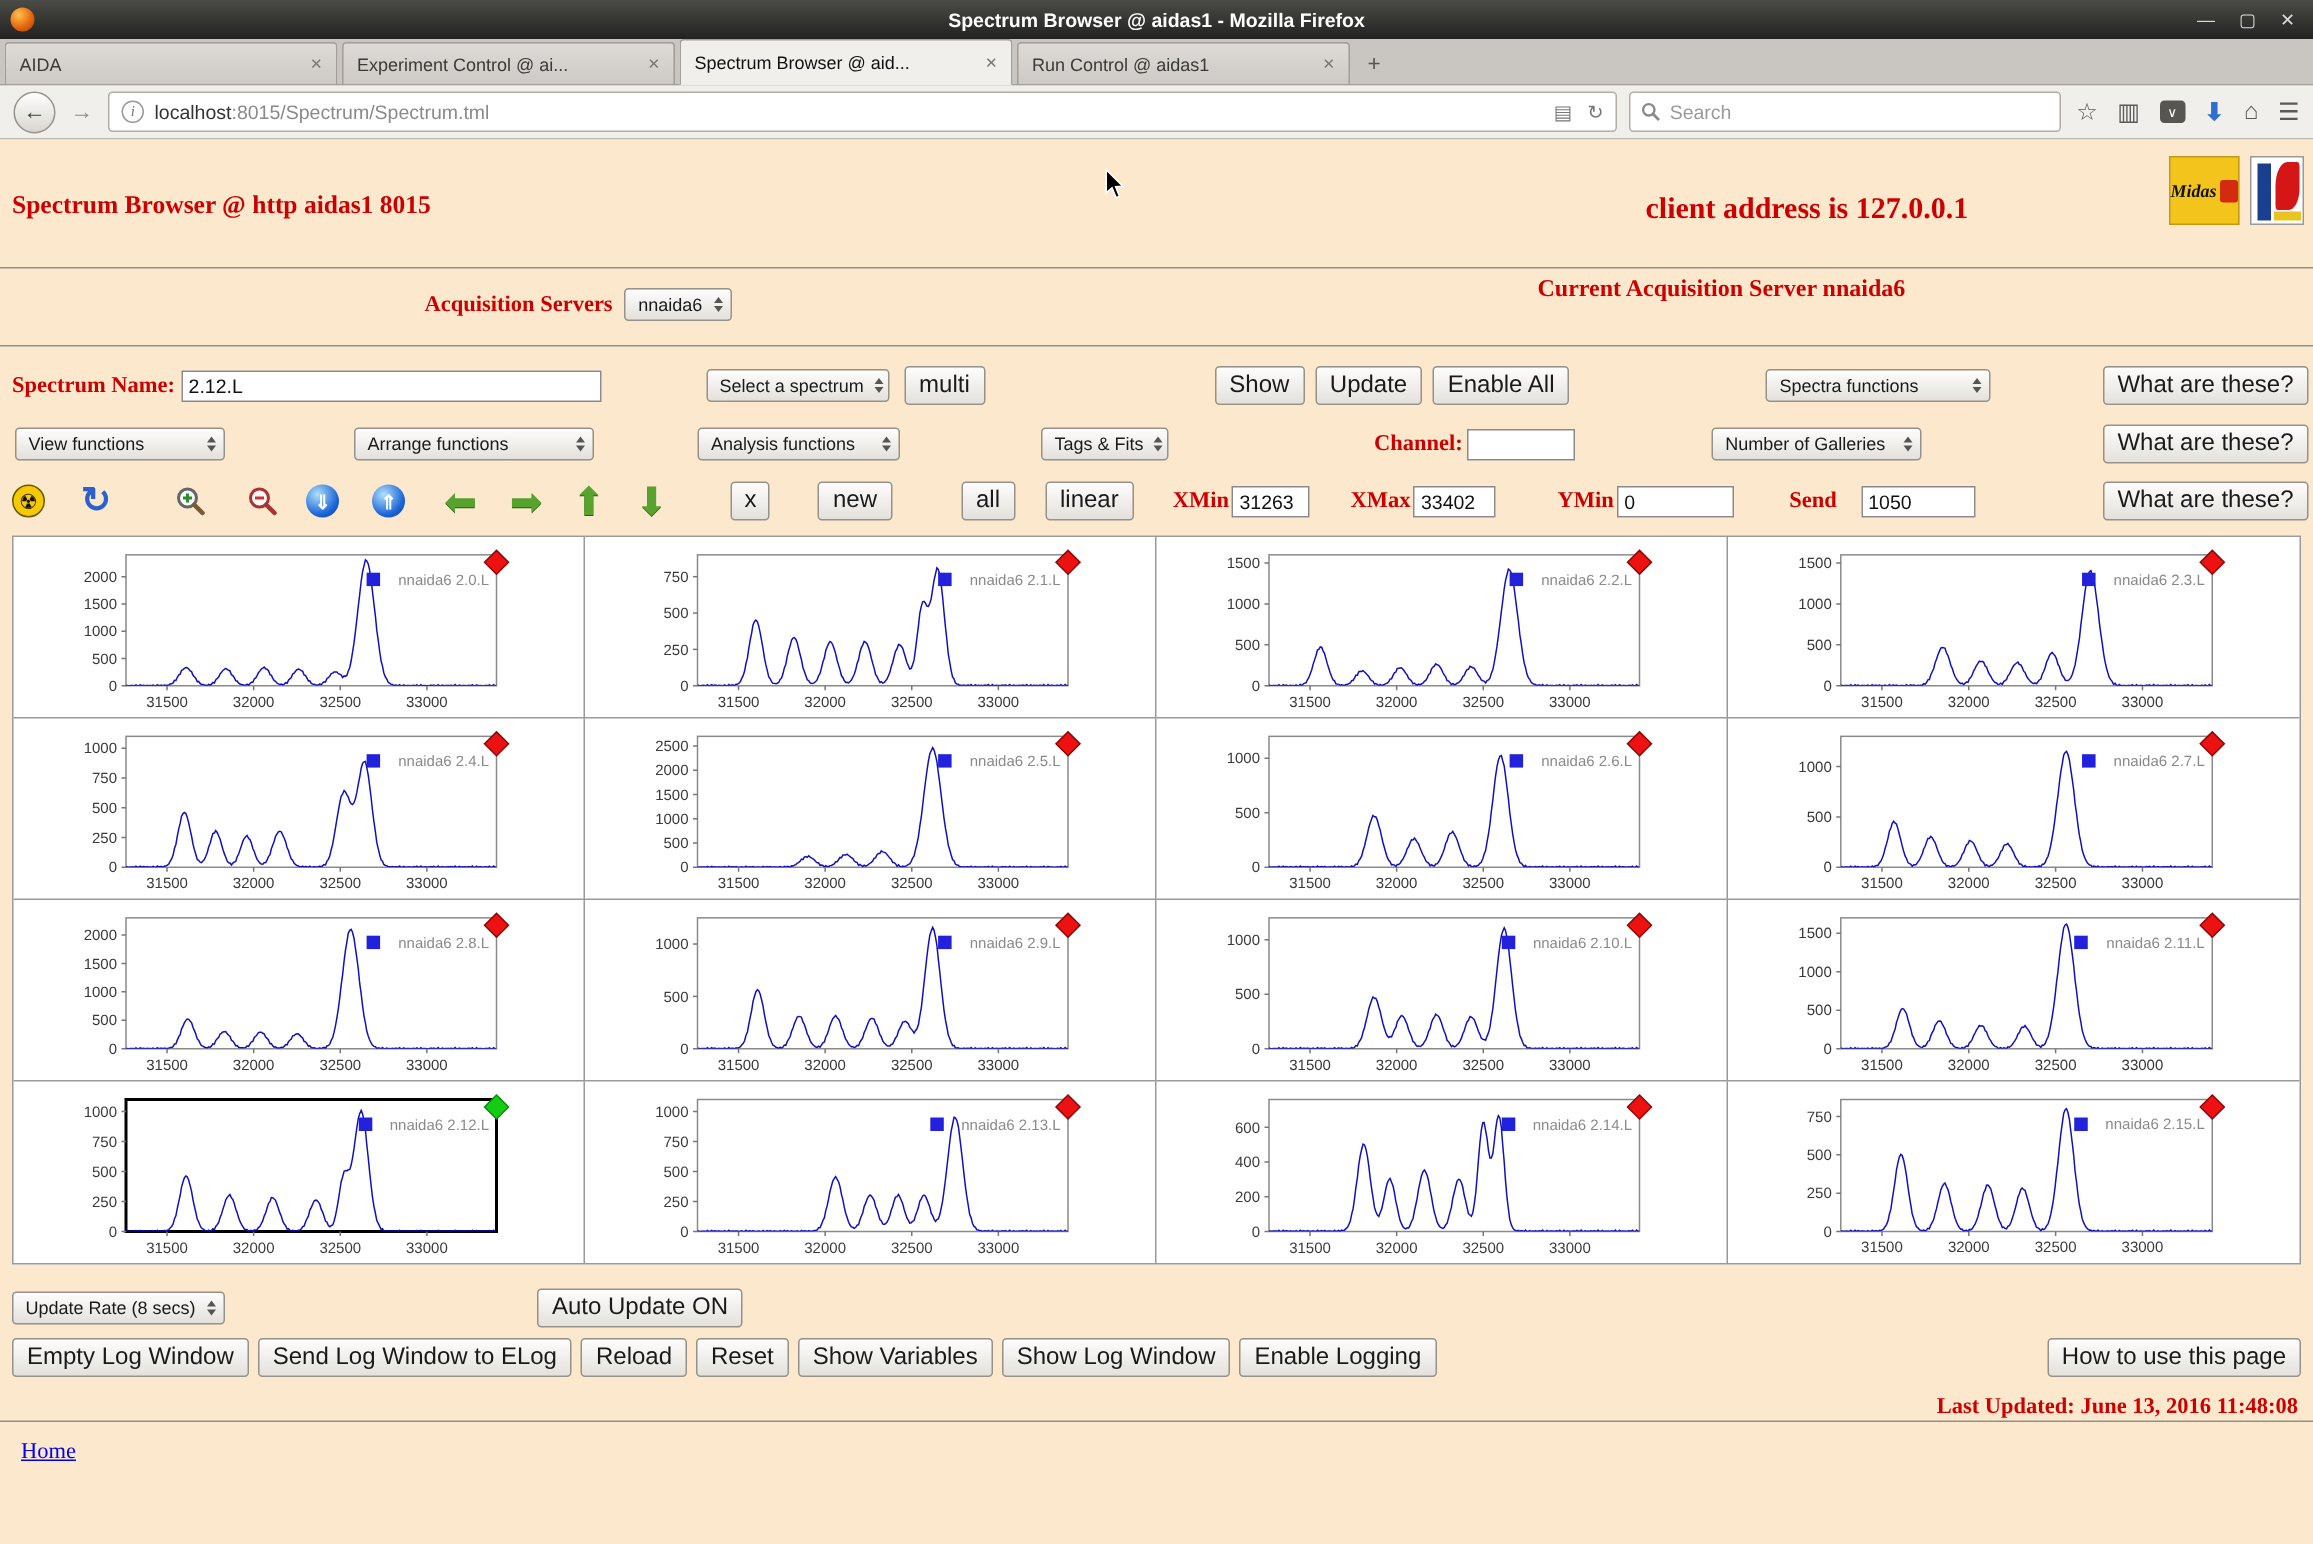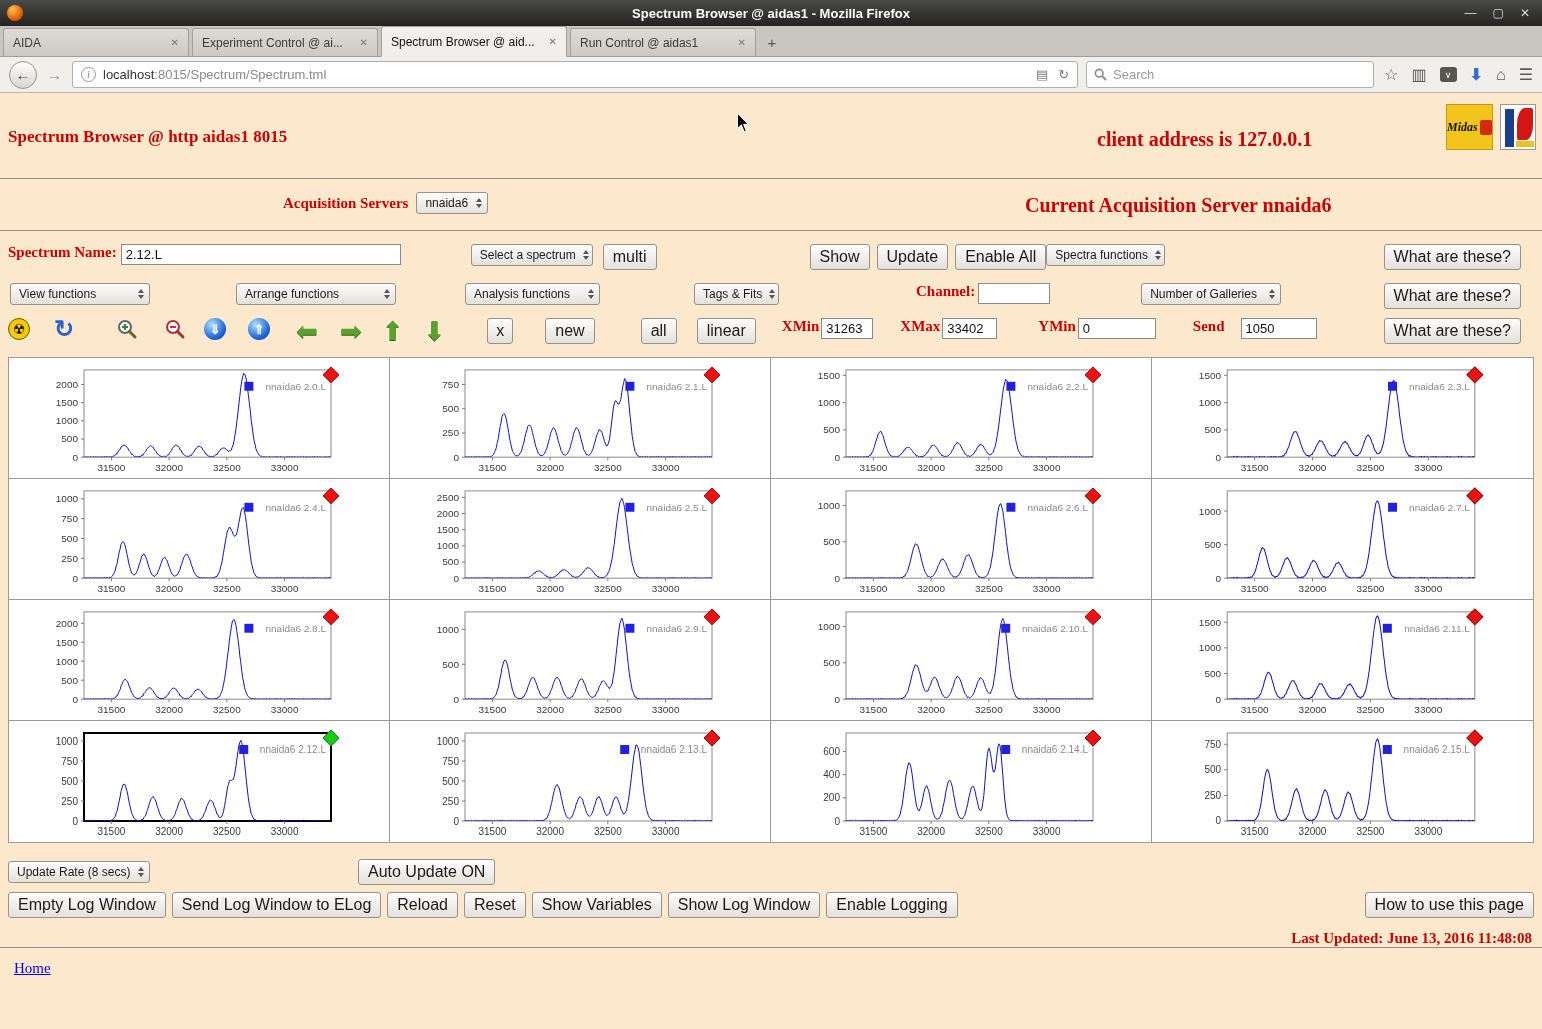--- a/index.html
+++ b/index.html
@@ -8,21 +8,21 @@
 
   
   .titlebar{height:26px;background:linear-gradient(#4a4a46,#222220);display:flex;align-items:center;position:relative}
   .ff-ball{width:16px;height:16px;border-radius:50%;margin-left:7px;z-index:2;
     background:radial-gradient(circle at 35% 30%,#ffc24d,#e8670e 55%,#a33a06)}
   .titlebar .wtitle{position:absolute;left:0;right:0;text-align:center;color:#fff;font-weight:bold;font-size:13px}
   .win-controls{margin-left:auto;display:flex;gap:16px;margin-right:12px;color:#d8d8d8;font-size:12px;z-index:2}
   .win-controls span{cursor:default}
 
   .tabbar{height:31px;background:#c9c5c0;display:flex;align-items:flex-end;padding-left:3px;border-bottom:1px solid #a39e97}
-  .tab{width:186px;height:28px;display:flex;align-items:center;padding:0 9px;font-size:12px;color:#3a3a3a;
+  .tab{width:222px;height:28px;display:flex;align-items:center;padding:0 9px;font-size:12px;color:#3a3a3a;
     background:linear-gradient(#dedad5,#cdc9c4);border:1px solid #a39e97;border-bottom:none;border-radius:3px 3px 0 0;margin-right:3px}
   .tab.active{background:#f1efec;height:31px;color:#111;margin-bottom:-1px;border-bottom:1px solid #f1efec}
   .tab .tab-label{flex:1;white-space:nowrap;overflow:hidden}
   .tab .tab-close{color:#777;font-size:10px;margin-left:6px}
   .newtab{width:26px;height:24px;display:flex;align-items:center;justify-content:center;color:#555;font-size:15px;margin-bottom:2px}
 
   .navbar{height:36px;background:#f1efec;border-bottom:1px solid #bcb7af;display:flex;align-items:center;padding:0 9px;gap:8px}
   .back-btn{width:28px;height:28px;border-radius:50%;border:1px solid #98938b;flex:0 0 28px;
     background:linear-gradient(#fefefe,#d9d6d0);display:flex;align-items:center;justify-content:center;font-size:15px;color:#3f3f3f}
   .fwd-btn{color:#8a8a8a;font-size:15px;padding:0 2px}
@@ -50,23 +50,23 @@
   .midas-logo{width:47px;height:46px;background:#f2c41c;border:1px solid #c49a10;display:flex;align-items:center;justify-content:center;gap:2px}
   .midas-text{font-family:"Liberation Serif",serif;font-style:italic;font-weight:bold;font-size:12px;color:#111}
   .midas-red{width:30px;height:15px;background:#d42a10;border-radius:2px}
   .inst-logo{width:36px;height:46px;background:#fff;border:1px solid #999;position:relative;overflow:hidden}
   .inst-blue{position:absolute;left:4px;top:4px;width:9px;height:38px;background:#1a3f8f}
   .inst-red{position:absolute;left:16px;top:3px;width:16px;height:32px;background:#d41616;border-radius:50% 10% 45% 10%}
   .inst-yellow{position:absolute;left:15px;bottom:2px;width:18px;height:6px;background:#e8c420}
 
   .acq-row{position:relative;height:51px}
   .acq-left{position:absolute;left:283px;top:13px;display:flex;align-items:center;gap:8px;font-size:15px}
-  .acq-current{position:absolute;left:1025px;top:15px;font-size:20px}
-
-  .ctrl-row{display:flex;align-items:flex-start;padding:0 21px 0 8px}
+  .acq-current{position:absolute;left:1025px;top:5px;font-size:16px}
+
+  .ctrl-row{display:flex;align-items:center;padding:0 3px 0 8px}
   .row1{margin-top:13px}
   .row2{margin-top:13px}
   .row3{margin-top:9px;height:32px}
 
   .btn{display:inline-flex;align-items:center;justify-content:center;background:linear-gradient(#fdfdfc,#e4e1dc);
     border:1px solid #96918a;border-radius:3px;padding:3px 9px;font-size:16px;color:#1a1a1a;white-space:nowrap;font-family:"Liberation Sans",sans-serif}
   .select{display:inline-flex;align-items:center;justify-content:space-between;background:linear-gradient(#fdfdfc,#e4e1dc);
     border:1px solid #96918a;border-radius:3px;padding:3px 5px 3px 8px;font-size:12px;color:#1a1a1a;white-space:nowrap}
   .spin{display:inline-flex;flex-direction:column;gap:2px;margin-left:7px}
   .spin .up{width:0;height:0;border-left:3px solid transparent;border-right:3px solid transparent;border-bottom:4px solid #555}
@@ -206,21 +206,21 @@
       <span>Select a spectrum</span>
       <span class="spin">
           <span class="up"></span>
           <span class="dn"></span>
         </span>
     </span>
     <span class="btn" style="margin-left:10px">multi</span>
     <span class="btn" style="margin-left:153px">Show</span>
     <span class="btn" style="margin-left:7px">Update</span>
     <span class="btn" style="margin-left:7px">Enable All</span>
-    <span class="select" style="width:119px;">
+    <span class="select" style="width:150px;margin-left:131px">
       <span>Spectra functions</span>
       <span class="spin">
           <span class="up"></span>
           <span class="dn"></span>
         </span>
     </span>
     <span class="btn" style="margin-left:auto">What are these?</span>
   </div>
 
   <div class="ctrl-row row2">

